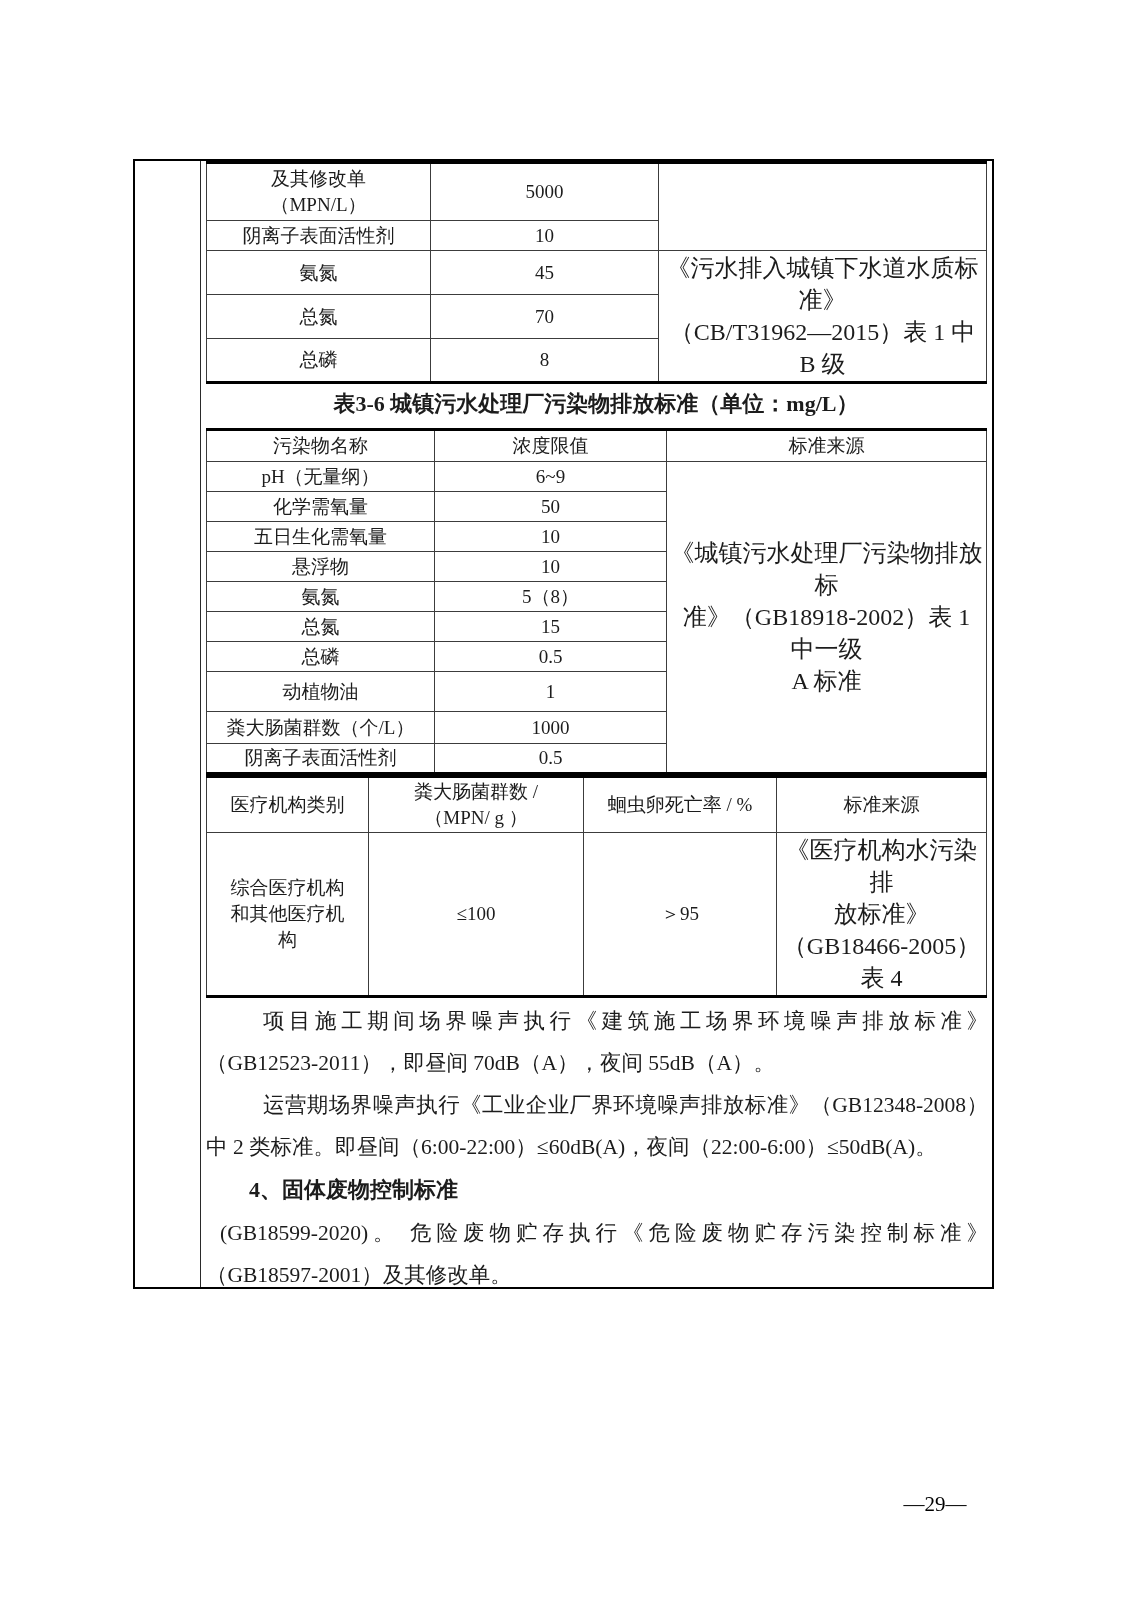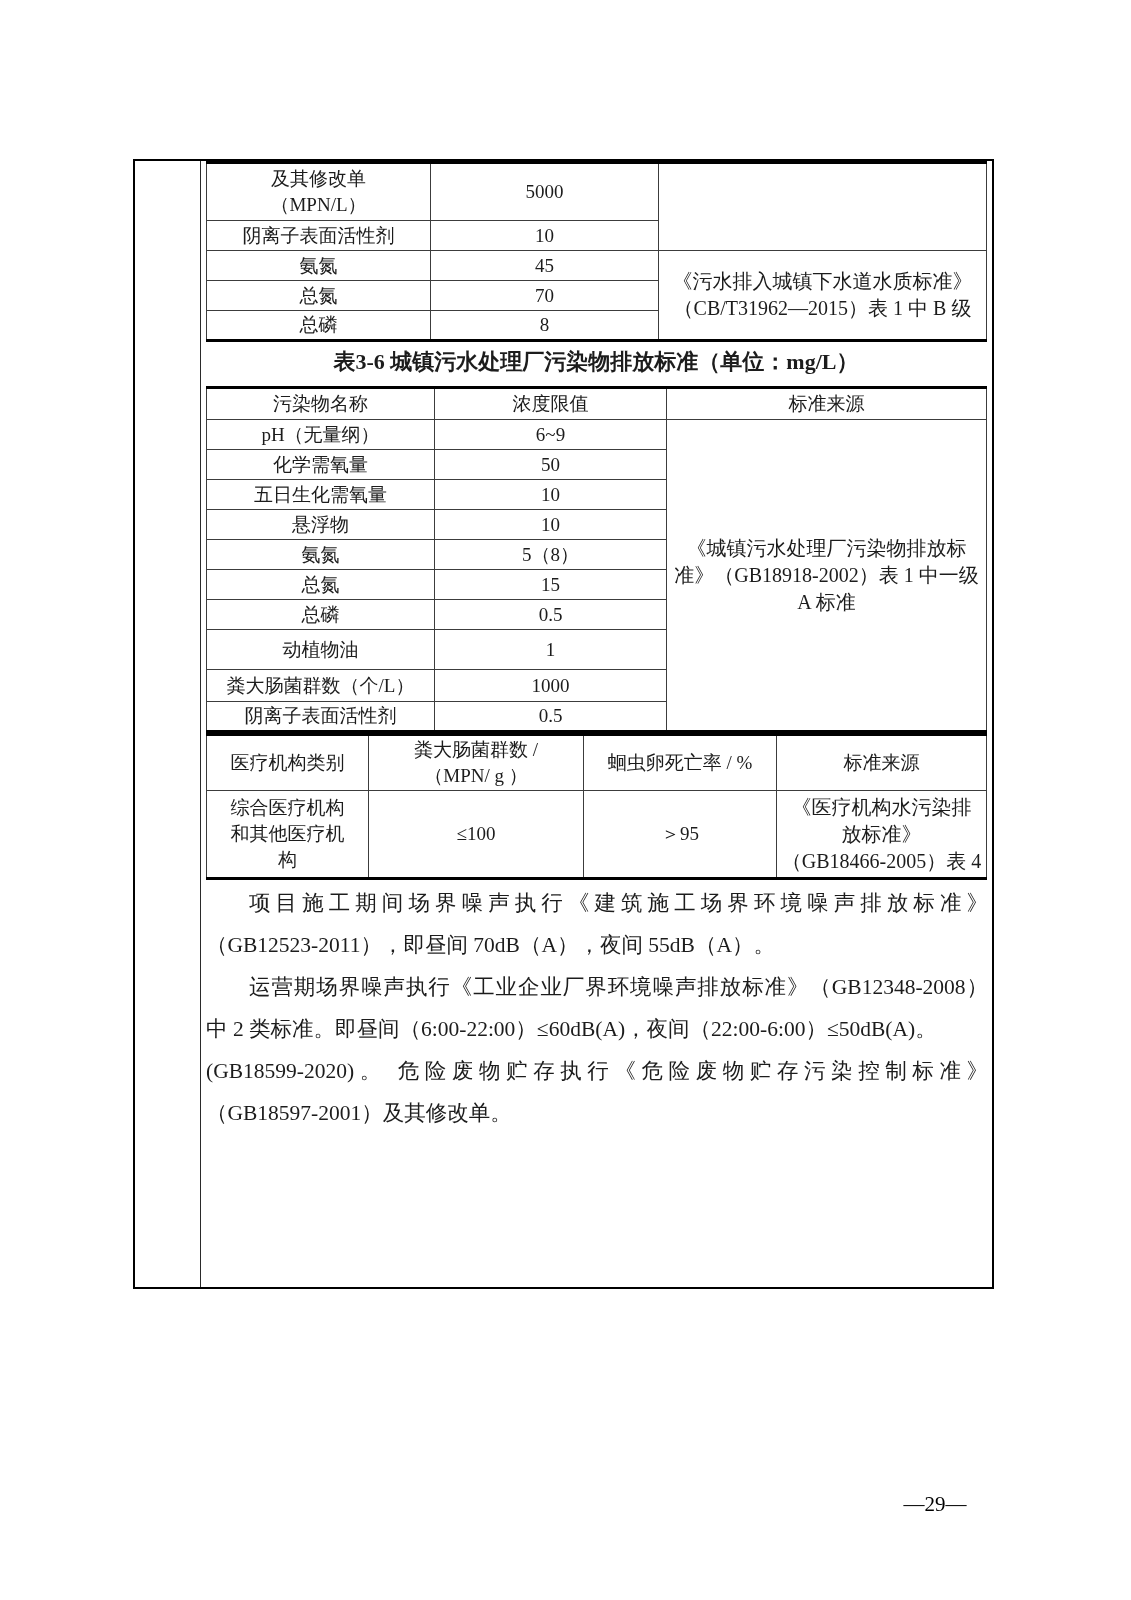--- a/index.html
+++ b/index.html
@@ -36,21 +36,21 @@
     table-layout: fixed;
     width: 780px;
   }
   table.tbl td {
     border: 1px solid #3c3c3c;
     text-align: center;
     vertical-align: middle;
     font-size: 19px;
     padding: 1px 3px;
   }
-  table.tbl td.src { font-size: 20px; }
+  table.tbl td.src { font-size: 24px; }
   .thick-top { border-top: 3px solid #000 !important; }
   .thick-bottom { border-bottom: 3px solid #000 !important; }
   .pre { white-space: pre-line; }
   .tbl-title {
     width: 780px;
     text-align: center;
     font-weight: bold;
     font-size: 22px;
   }
   .title-a { height: 44px; line-height: 40px; }
@@ -63,21 +63,21 @@
   .sec-heading {
     font-weight: bold;
     line-height: 44px;
     padding-left: 43px;
     font-size: 22px;
   }
   .line {
     line-height: 42px;
     text-align: justify;
   }
-  .line.stretch { text-align-last: justify; }
+  .line.stretch { text-align-last: justify; margin-left: 14px; }
   .line.indent { padding-left: 43px; }
   .page-number {
     position: absolute;
     left: 875px;
     top: 1492px;
     width: 120px;
     text-align: center;
     font-size: 21px;
     color: #000000;
   }
@@ -211,20 +211,21 @@
 （GB18466-2005）表 4</td>
         </tr>
       </tbody>
         </table>
 
       <div class="text-block">
         <div class="line stretch indent">项目施工期间场界噪声执行《建筑施工场界环境噪声排放标准》</div>
         <div class="line">（GB12523-2011），即昼间 70dB（A），夜间 55dB（A）。</div>
         <div class="line stretch indent">运营期场界噪声执行《工业企业厂界环境噪声排放标准》（GB12348-2008）</div>
         <div class="line">中 2 类标准。即昼间（6:00-22:00）≤60dB(A)，夜间（22:00-6:00）≤50dB(A)。</div>
+        <div class="sec-heading">4、固体废物控制标准</div>
         <div class="line stretch">(GB18599-2020)。 危险废物贮存执行《危险废物贮存污染控制标准》</div>
         <div class="line">（GB18597-2001）及其修改单。</div>
       </div>
 
     </div>
   </div>
 
   <div class="page-number">—29—</div>
 </div>
 

